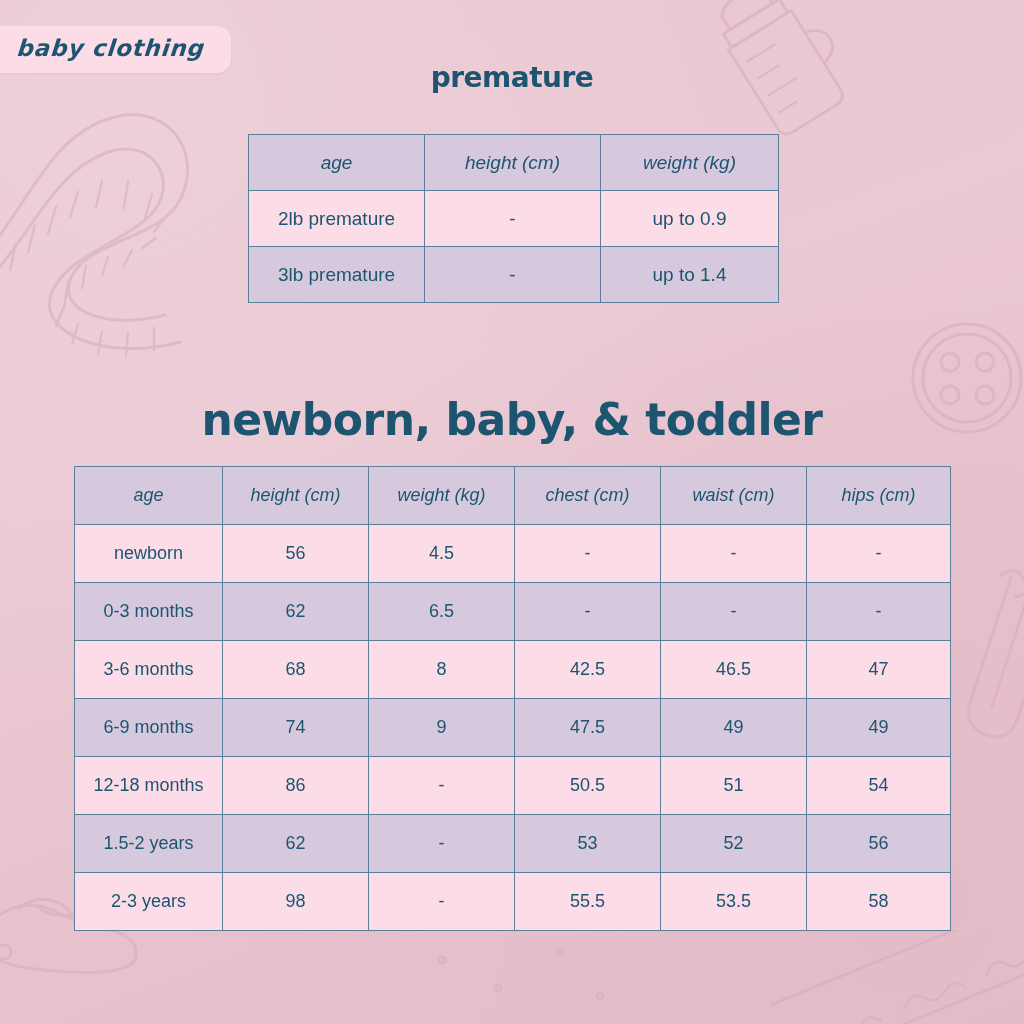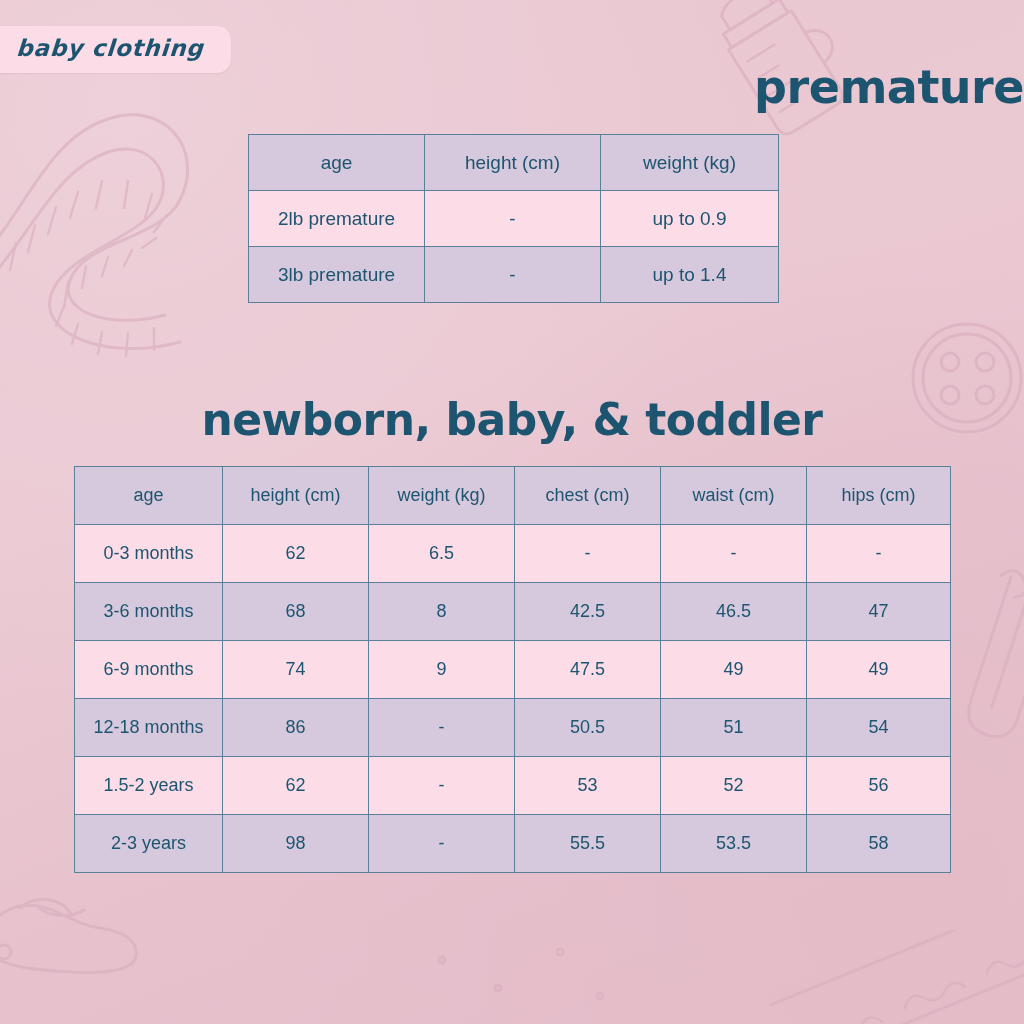--- a/index.html
+++ b/index.html
@@ -69,22 +69,21 @@
     width: 100%;
     text-align: center;
     color: #1d5570;
     font-family: "DejaVu Sans", sans-serif;
     font-weight: 700;
     line-height: 1;
     letter-spacing: -.5px;
   }
   #title-premature {
     top: 64px;
-    font-size: 46px;
-    text-align: right;
+    font-size: 28px;
   }
   #title-newborn {
     top: 398px;
     font-size: 44px;
   }
 
   
   .size-table {
     position: absolute;
     border-collapse: collapse;
@@ -93,20 +92,21 @@
   }
   .size-table td, .size-table th {
     border: 1.6px solid #5a7f99;
     text-align: center;
     font-weight: 400;
     color: #1d5570;
     font-family: "Liberation Sans", sans-serif;
   }
   .size-table thead th {
     background: #d7c9dd;
+    font-style: italic;
   }
   .size-table tbody tr:nth-child(odd) td {
     background: #fbdce7;
   }
   .size-table tbody tr:nth-child(even) td {
     background: #d7c9dd;
   }
 
   
   #table-premature {
@@ -285,20 +285,28 @@
         <th>age</th>
         <th>height (cm)</th>
         <th>weight (kg)</th>
         <th>chest (cm)</th>
         <th>waist (cm)</th>
         <th>hips (cm)</th>
       </tr>
     </thead>
     <tbody>
       <tr>
+        <td>newborn</td>
+        <td>56</td>
+        <td>4.5</td>
+        <td>-</td>
+        <td>-</td>
+        <td>-</td>
+      </tr>
+      <tr>
         <td>0-3 months</td>
         <td>62</td>
         <td>6.5</td>
         <td>-</td>
         <td>-</td>
         <td>-</td>
       </tr>
       <tr>
         <td>3-6 months</td>
         <td>68</td>

